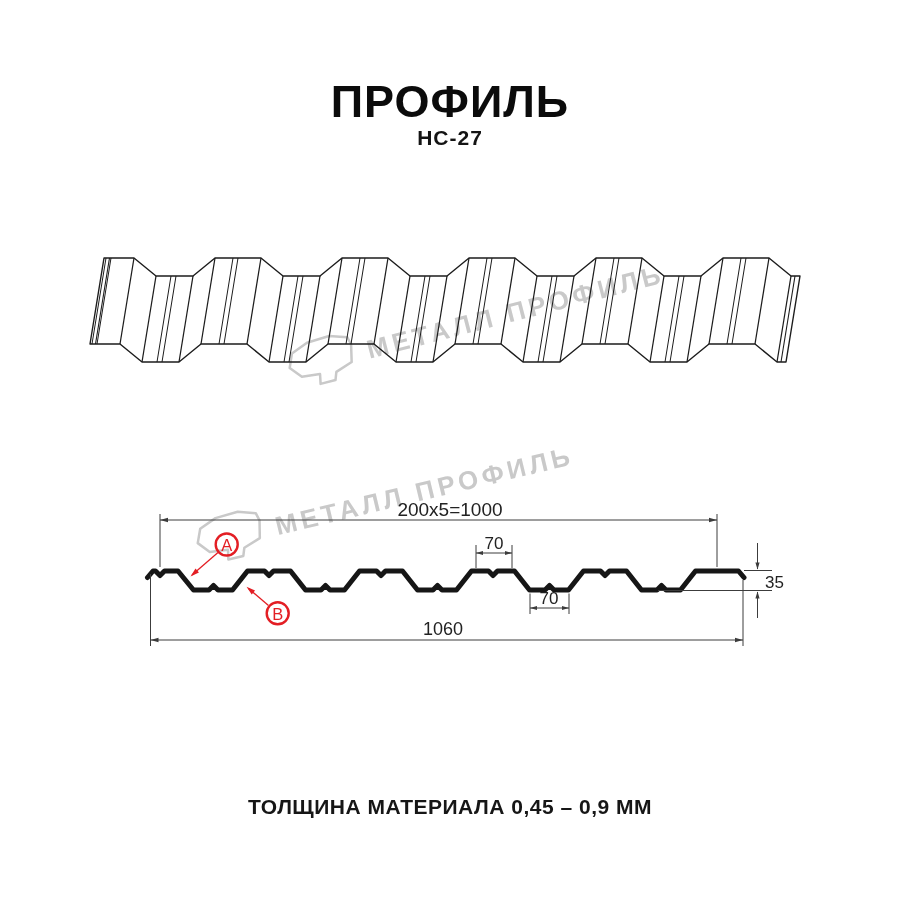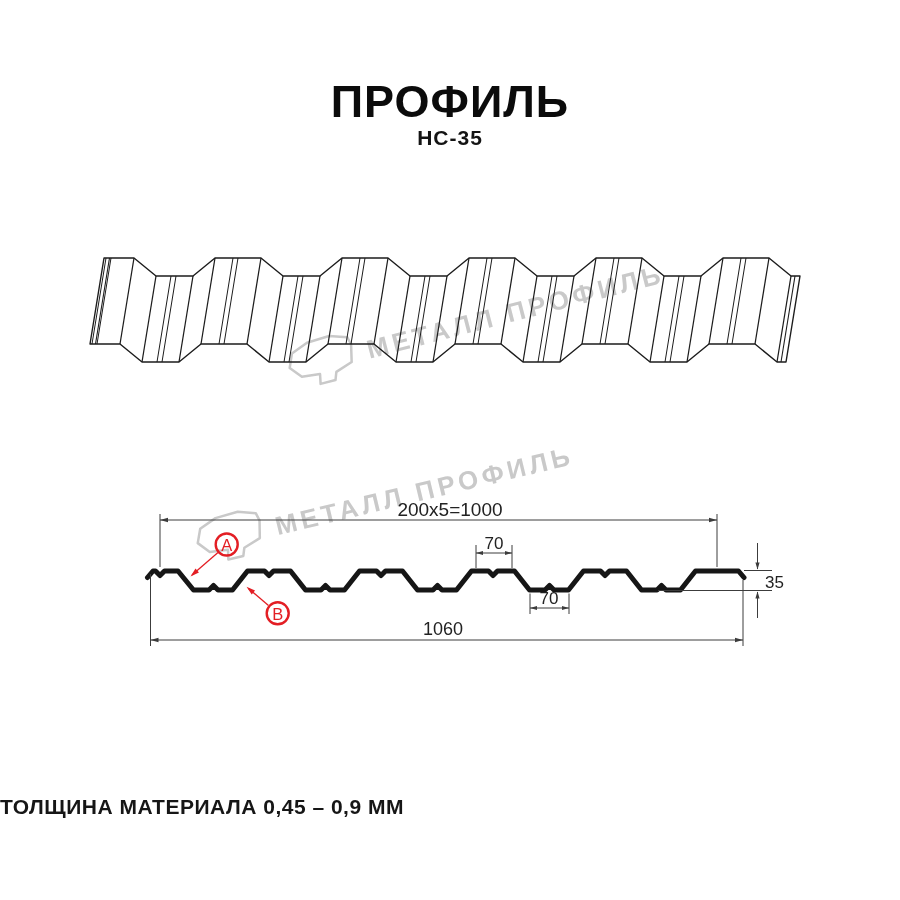--- a/index.html
+++ b/index.html
@@ -11,21 +11,21 @@
   }
   .title{
     position:absolute; left:0; top:76px; width:900px; text-align:center;
     font-size:45px; font-weight:bold; letter-spacing:1px; color:#0b0b0b;
   }
   .subtitle{
     position:absolute; left:0; top:126px; width:900px; text-align:center;
     font-size:21px; font-weight:600; letter-spacing:1px; color:#141414;
   }
   .footer-text{
-    position:absolute; left:0; top:795px; width:900px; text-align:left;
+    position:absolute; left:0; top:795px; width:900px; text-align:center;
     font-size:21px; font-weight:600; letter-spacing:.5px; color:#161616;
   }
   .wm{
     position:absolute; display:flex; align-items:center; gap:10px;
     font-weight:bold; font-size:26px; letter-spacing:4px; white-space:nowrap;
     user-select:none; pointer-events:none;
   }
   .wm-1{ left:286px; top:346px; transform:rotate(-14.5deg); transform-origin:0 50%;}
   .wm-2{ left:194px; top:521px; transform:rotate(-13.5deg); transform-origin:0 50%;}
   .wm .logo-svg{ flex:0 0 auto; }
@@ -145,15 +145,15 @@
     <text class="dim-text" x="494" y="549" text-anchor="middle" font-size="17" fill="#222">70</text>
     <text class="dim-text" x="549" y="604" text-anchor="middle" font-size="17" fill="#222">70</text>
     <text class="dim-text" x="765" y="588" text-anchor="start" font-size="17" fill="#222">35</text>
     <text class="dim-text" x="443" y="635" text-anchor="middle" font-size="18" fill="#222">1060</text>
 
     <text class="dim-text" x="226.7" y="550.5" text-anchor="middle" font-size="16.5" fill="#e31e24">А</text>
     <text class="dim-text" x="277.7" y="619.5" text-anchor="middle" font-size="16.5" fill="#e31e24">В</text>
   </svg>
 
   <div class="title">ПРОФИЛЬ</div>
-  <div class="subtitle">НС-35</div>
+  <div class="subtitle">НС-27</div>
   <div class="footer-text">ТОЛЩИНА МАТЕРИАЛА 0,45 – 0,9 ММ</div>
 </div>
 
 </body></html>

